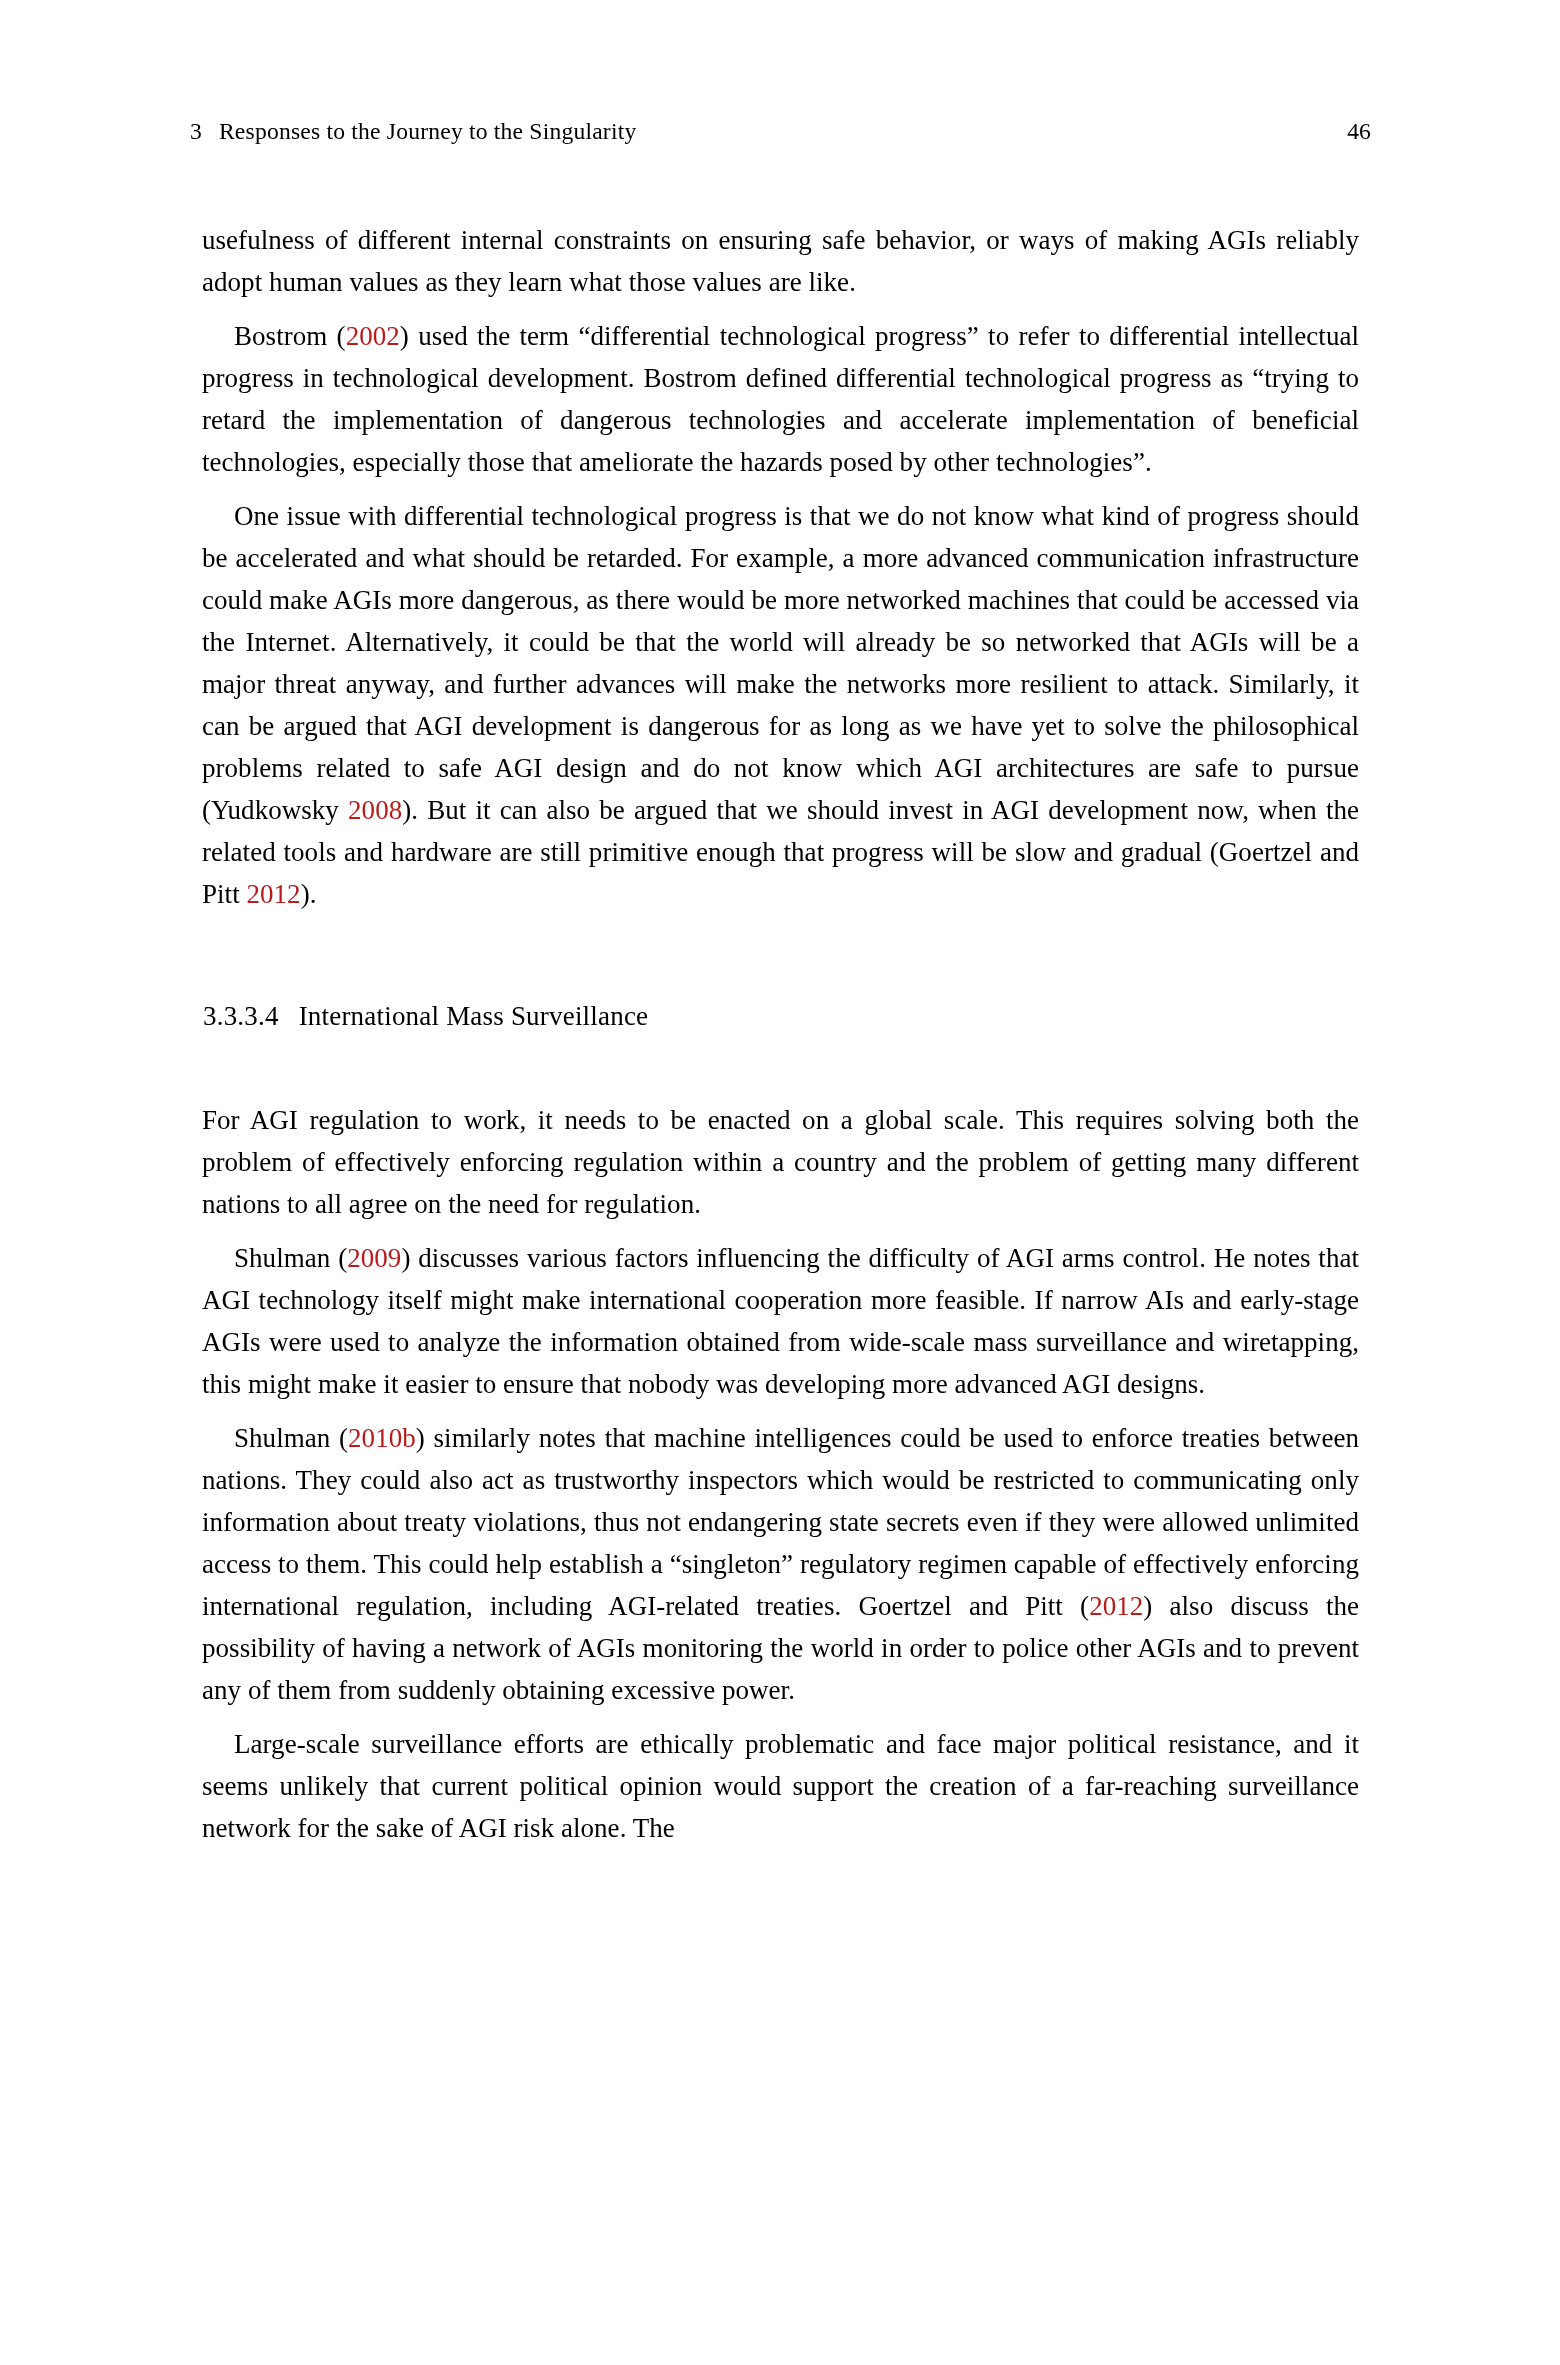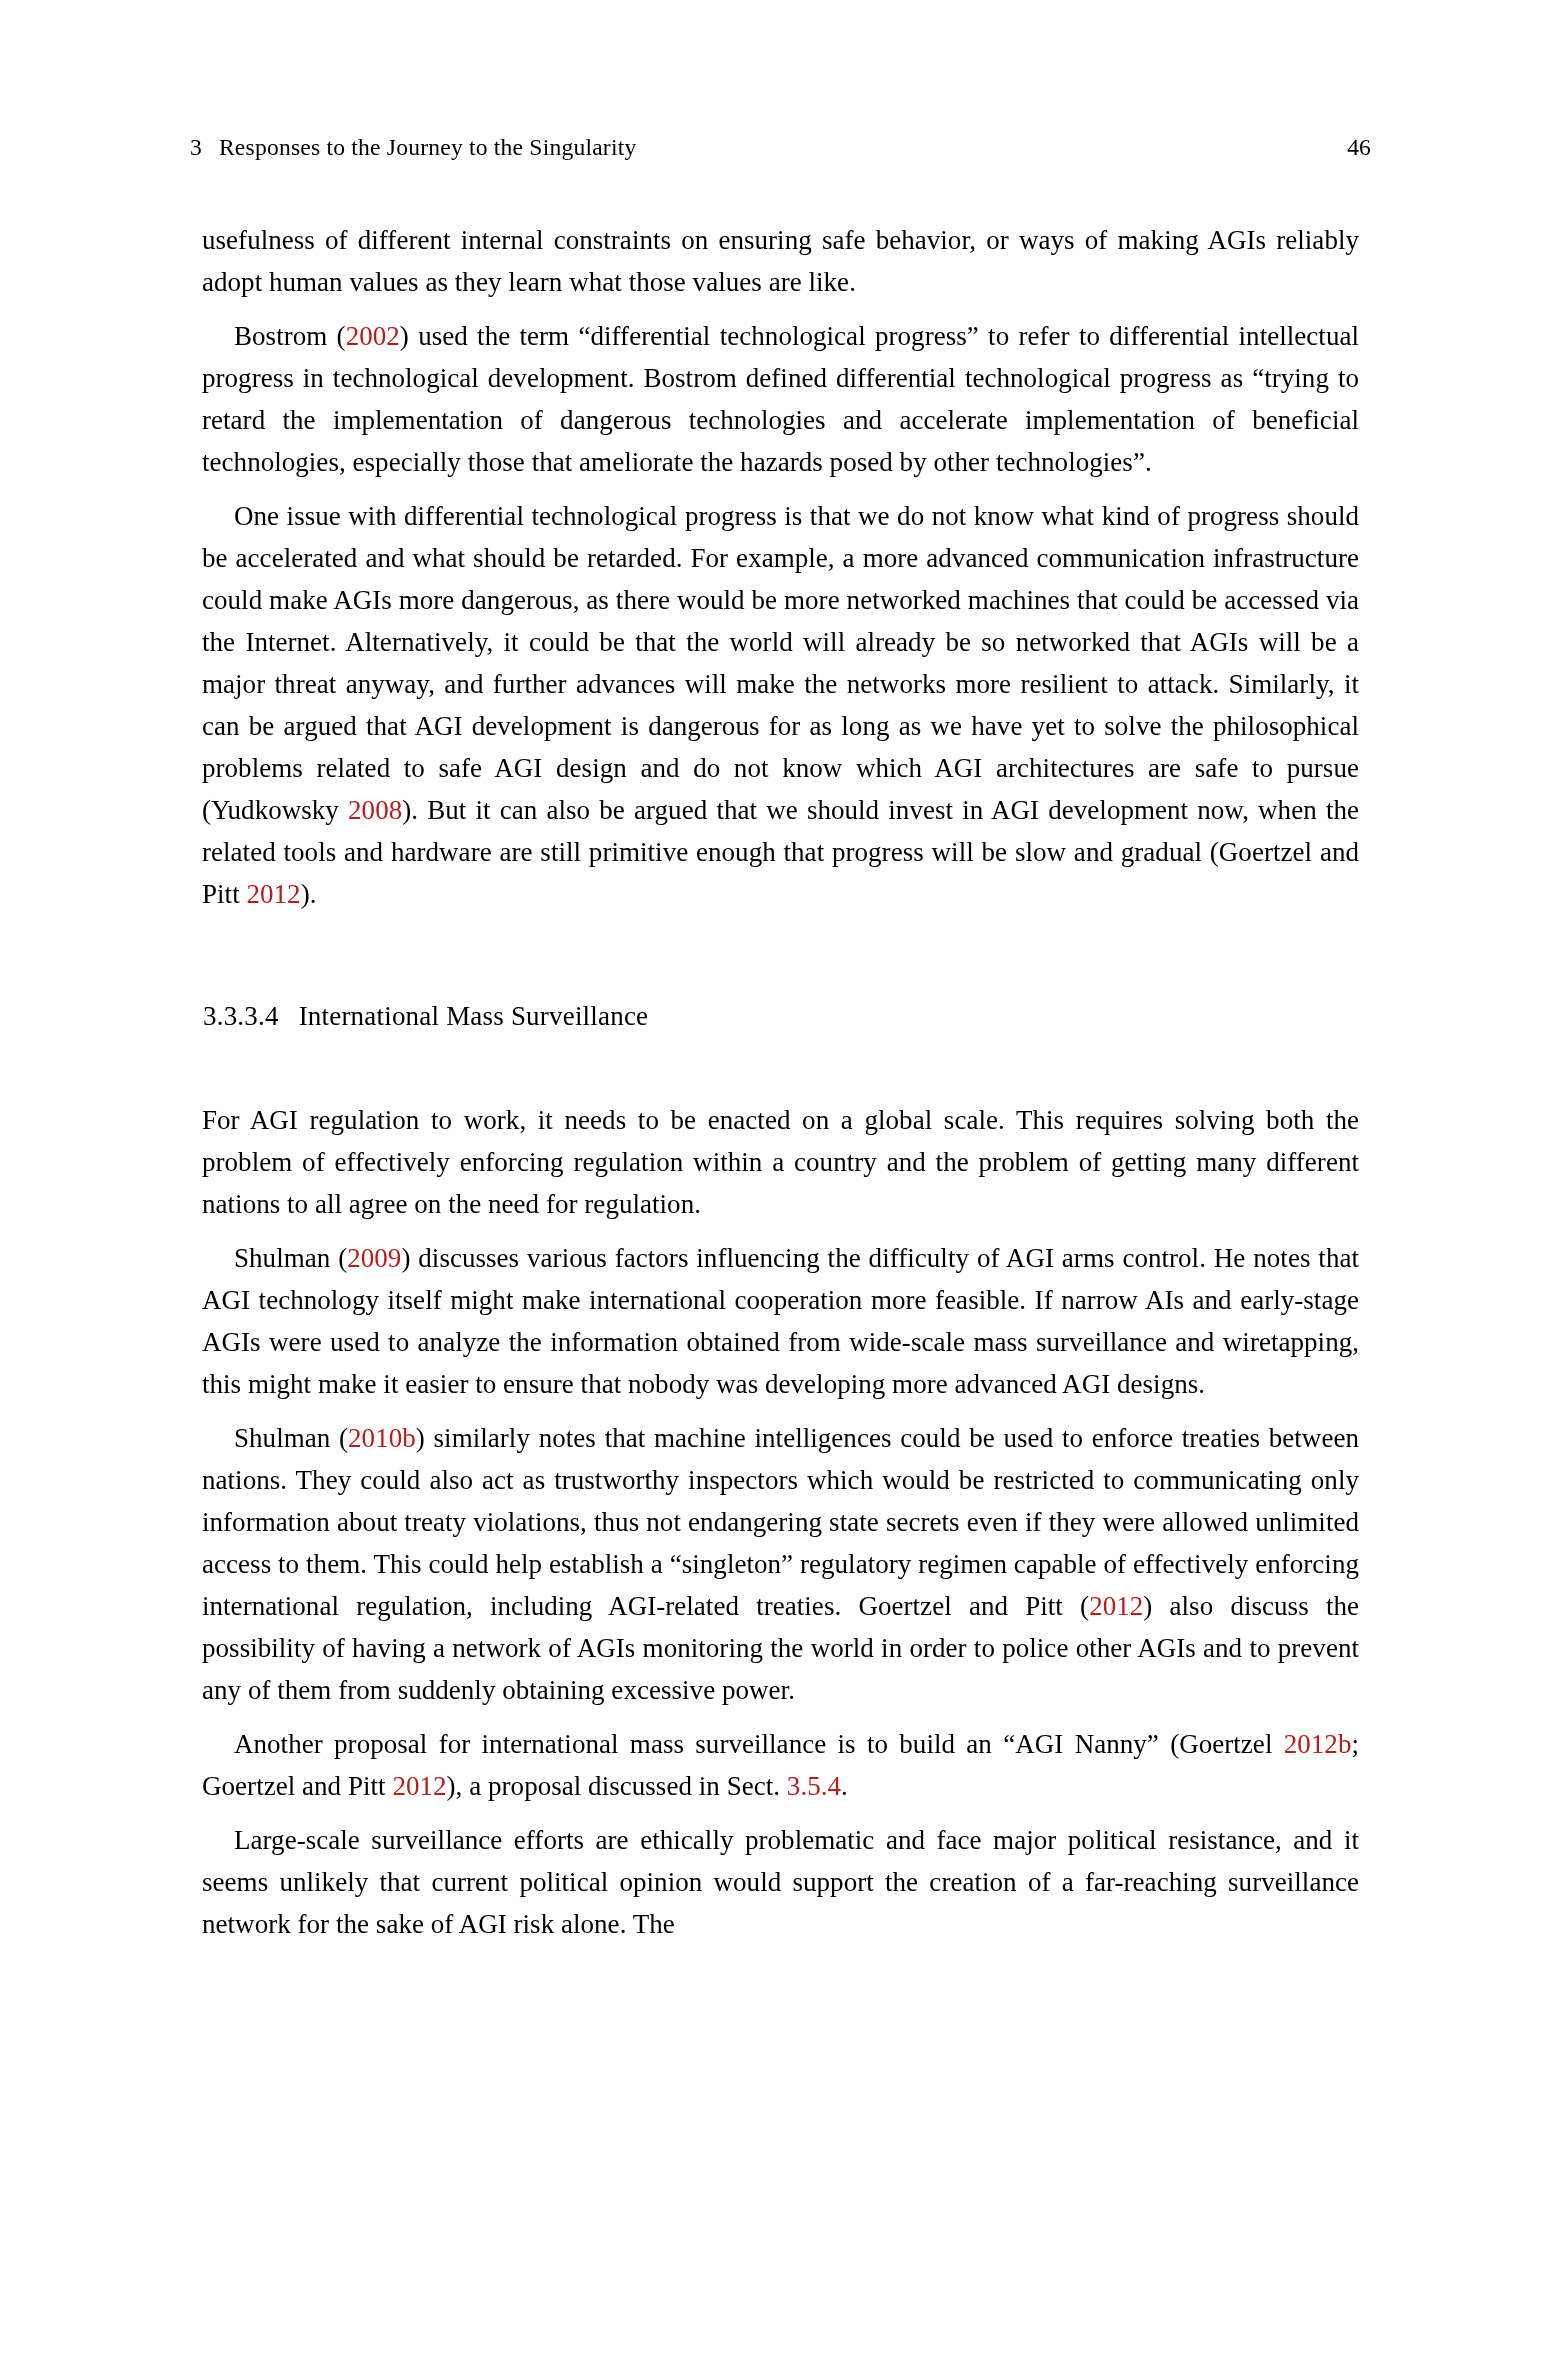--- a/index.html
+++ b/index.html
@@ -38,21 +38,20 @@
   .running-head-left {
     display: flex;
     align-items: baseline;
     white-space: nowrap;
   }
   .chapter-number {
     margin-right: 17px;
   }
   .chapter-title {
     letter-spacing: 0.2px;
-    margin-top: 16px;
   }
   .folio {
     font-size: 23.6px;
   }
 
   
   .body-block {
     position: absolute;
     left: 190px;
     top: 207px;
@@ -119,20 +118,19 @@
     <h4 class="section-heading"><span class="sec-num">3.3.3.4</span><span>International Mass Surveillance</span></h4>
 
     <div class="gap-after-heading"></div>
 
     <p class="para"><span>For AGI regulation to work, it needs to be enacted on a global scale. This requires solving both the problem of effectively enforcing regulation within a country and the problem of getting many different nations to all agree on the need for regulation.</span></p>
 
     <p class="para indent"><span>Shulman (</span><a class="cite" href="#">2009</a><span>) discusses various factors influencing the difficulty of AGI arms control. He notes that AGI technology itself might make international cooperation more feasible. If narrow AIs and early-stage AGIs were used to analyze the information obtained from wide-scale mass surveillance and wiretapping, this might make it easier to ensure that nobody was developing more advanced AGI designs.</span></p>
 
     <p class="para indent"><span>Shulman (</span><a class="cite" href="#">2010b</a><span>) similarly notes that machine intelligences could be used to enforce treaties between nations. They could also act as trustworthy inspectors which would be restricted to communicating only information about treaty violations, thus not endangering state secrets even if they were allowed unlimited access to them. This could help establish a “singleton” regulatory regimen capable of effectively enforcing international regulation, including AGI-related treaties. Goertzel and Pitt (</span><a class="cite" href="#">2012</a><span>) also discuss the possibility of having a network of AGIs monitoring the world in order to police other AGIs and to prevent any of them from suddenly obtaining excessive power.</span></p>
 
-    <p class="para indent"><span>Another proposal for international mass surveillance is to build an “AGI Nanny” (Goertzel </span><a class="cite" href="#">2012b</a><span>; Goertzel and Pitt </span><a class="cite" href="#">2012</a><span>), a proposal discussed in Sect. </span><a class="cite" href="#">3.5.4</a><span>.</span></p>
 
     <p class="para indent"><span>Large-scale surveillance efforts are ethically problematic and face major political resistance, and it seems unlikely that current political opinion would support the creation of a far-reaching surveillance network for the sake of AGI risk alone. The</span></p>
 
   </div>
 
 </div>
 
 
 </body></html>

